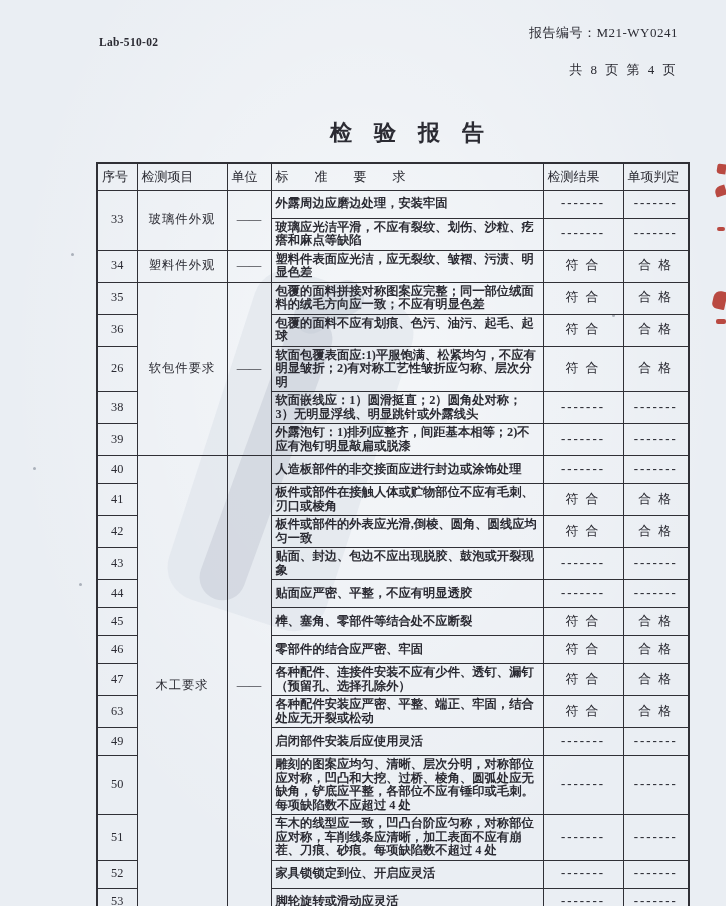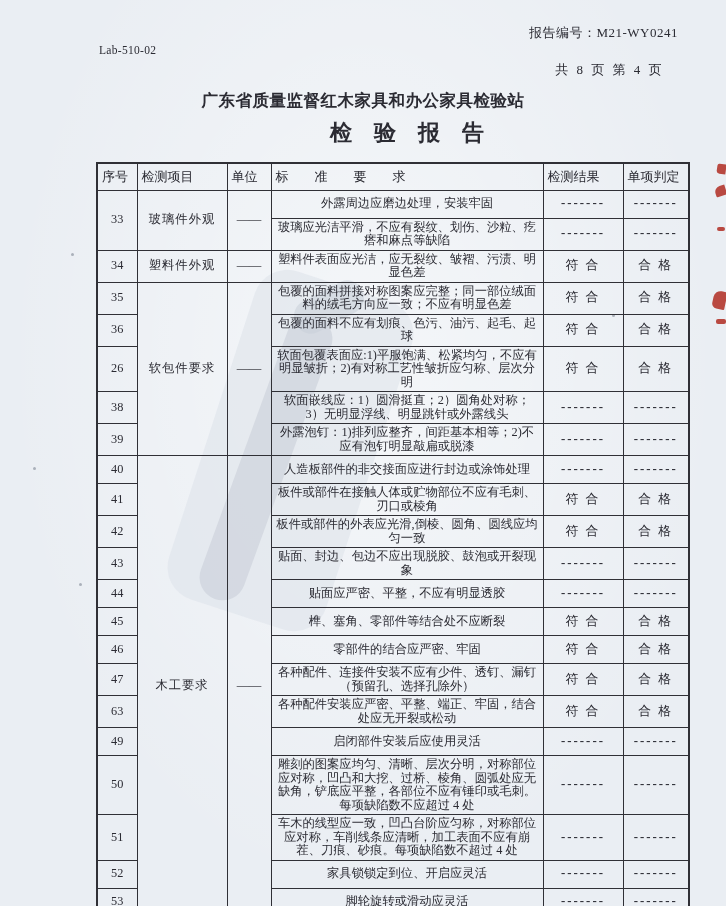--- a/index.html
+++ b/index.html
@@ -10,30 +10,30 @@
   }
   .page{
     position:relative;width:726px;height:906px;overflow:hidden;
     background:var(--paper,#eaeef3);
     background-image:radial-gradient(ellipse at 50% 40%, rgba(255,255,255,.5) 0%, rgba(255,255,255,0) 70%);
     color:var(--ink,#2b2b33);
   }
 
   
   .form-code{
-    position:absolute;left:99px;top:44px;
-    font-weight:normal;font-size:11.5px;letter-spacing:.3px;
+    position:absolute;left:99px;top:36px;
+    font-weight:bold;font-size:11.5px;letter-spacing:.3px;
     font-family:"Liberation Serif","DejaVu Serif",serif;
   }
   .report-no{
     position:absolute;top:24px;right:48px;
     font-size:13px;letter-spacing:.5px;
   }
   .pagination{
-    position:absolute;top:61px;right:62px;
+    position:absolute;top:61px;right:48px;
     font-size:13px;letter-spacing:2.5px;text-align:center;
   }
   .org-name{
     position:absolute;top:90px;left:0;width:100%;
     text-align:center;font-weight:bold;font-size:16.5px;letter-spacing:.5px;
     font-family:"Liberation Sans","DejaVu Sans",sans-serif;
   }
   .doc-title{
     position:absolute;top:118px;left:8px;width:100%;
     text-align:center;font-weight:bold;font-size:22px;
@@ -82,21 +82,21 @@
     color:var(--ink,#2b2b33);
     background:transparent;
   }
   table.report{border:2px solid var(--table-line,#303036);}
   table.report thead tr{height:27px;}
   table.report tbody tr{height:28px;}
   table.report th{
     font-weight:normal;font-size:13px;text-align:left;white-space:nowrap;overflow:hidden;
   }
   td.c-no, td.c-unit, td.c-result, td.c-judge, td.c-item{text-align:center;}
-  td.c-std{text-align:center;padding-left:6px;padding-right:5px;}
+  td.c-std{text-align:left;padding-left:6px;padding-right:5px;font-weight:bold;}
   td.c-item{letter-spacing:1px;}
   td.c-result, td.c-judge{font-size:12.8px;letter-spacing:2px;white-space:nowrap;}
   .dash{
     color:var(--dash-gray,#8d929b);
     font-size:10.5px;letter-spacing:1.5px;font-weight:bold;
   }
 </style>
 </head>
 <body>
 
@@ -106,21 +106,20 @@
   <div class="wm wm-stroke"></div>
   <div class="wm wm-hook"></div>
   <div class="speck" style="left:71px;top:253px;"></div>
   <div class="speck" style="left:33px;top:467px;"></div>
   <div class="speck" style="left:79px;top:583px;"></div>
   <div class="speck" style="left:612px;top:314px;"></div>
 
   <div class="form-code">Lab-510-02</div>
   <div class="report-no">报告编号：M21-WY0241</div>
   <div class="pagination">共 8 页 第 4 页</div>
-  <div class="org-name">广东省质量监督红木家具和办公家具检验站</div>
   <div class="doc-title">检　验　报　告</div>
 
   <table class="report">
     <colgroup>
       <col style="width:40px">
         <col style="width:90px">
         <col style="width:44px">
       <col style="width:272px">
         <col style="width:80px">
         <col style="width:66px">

